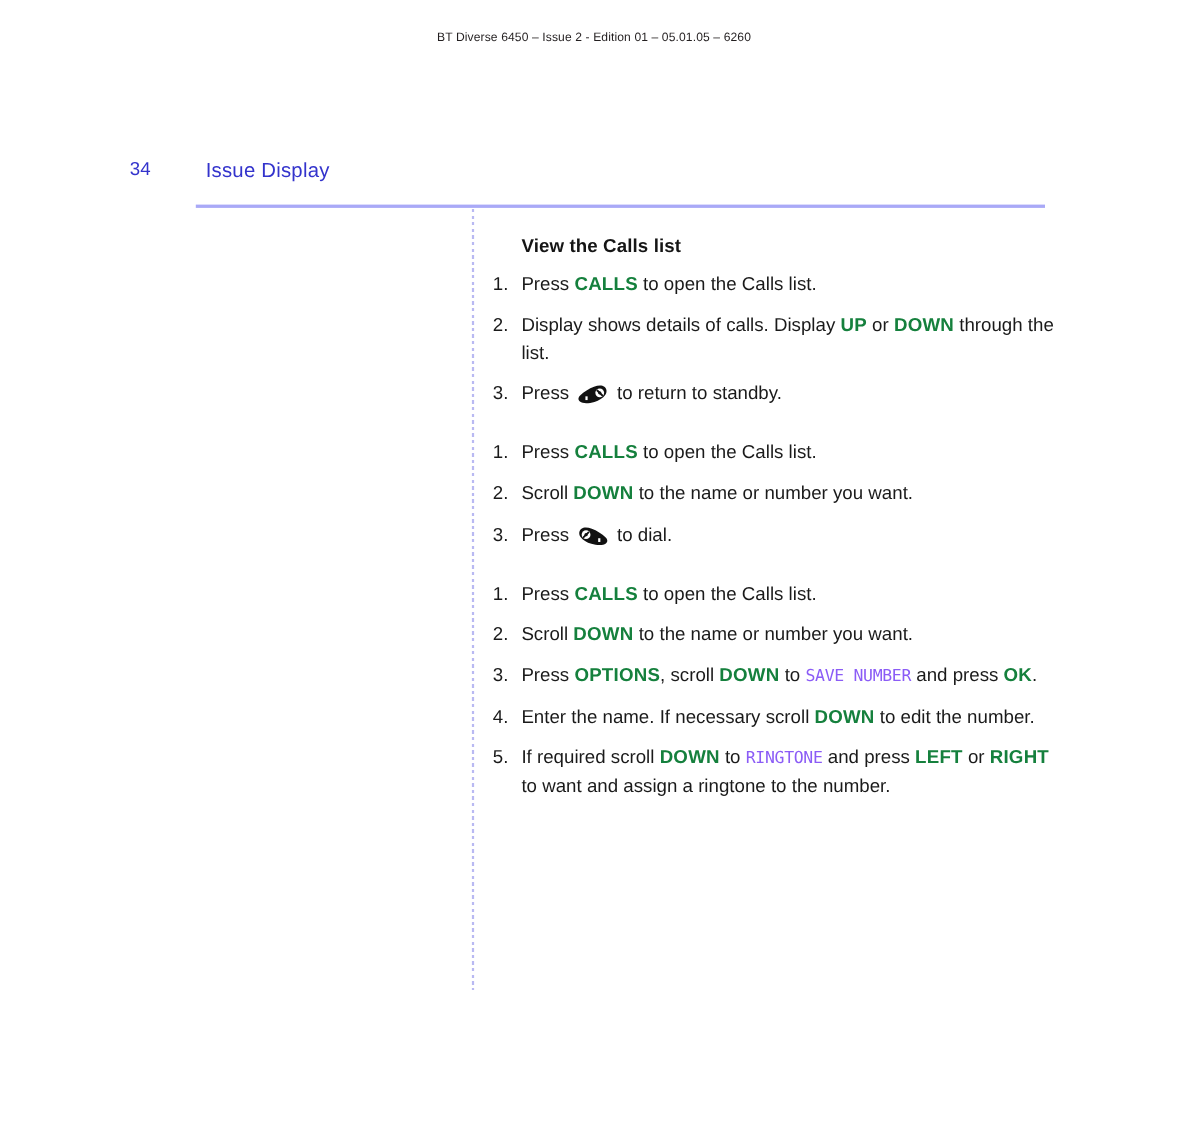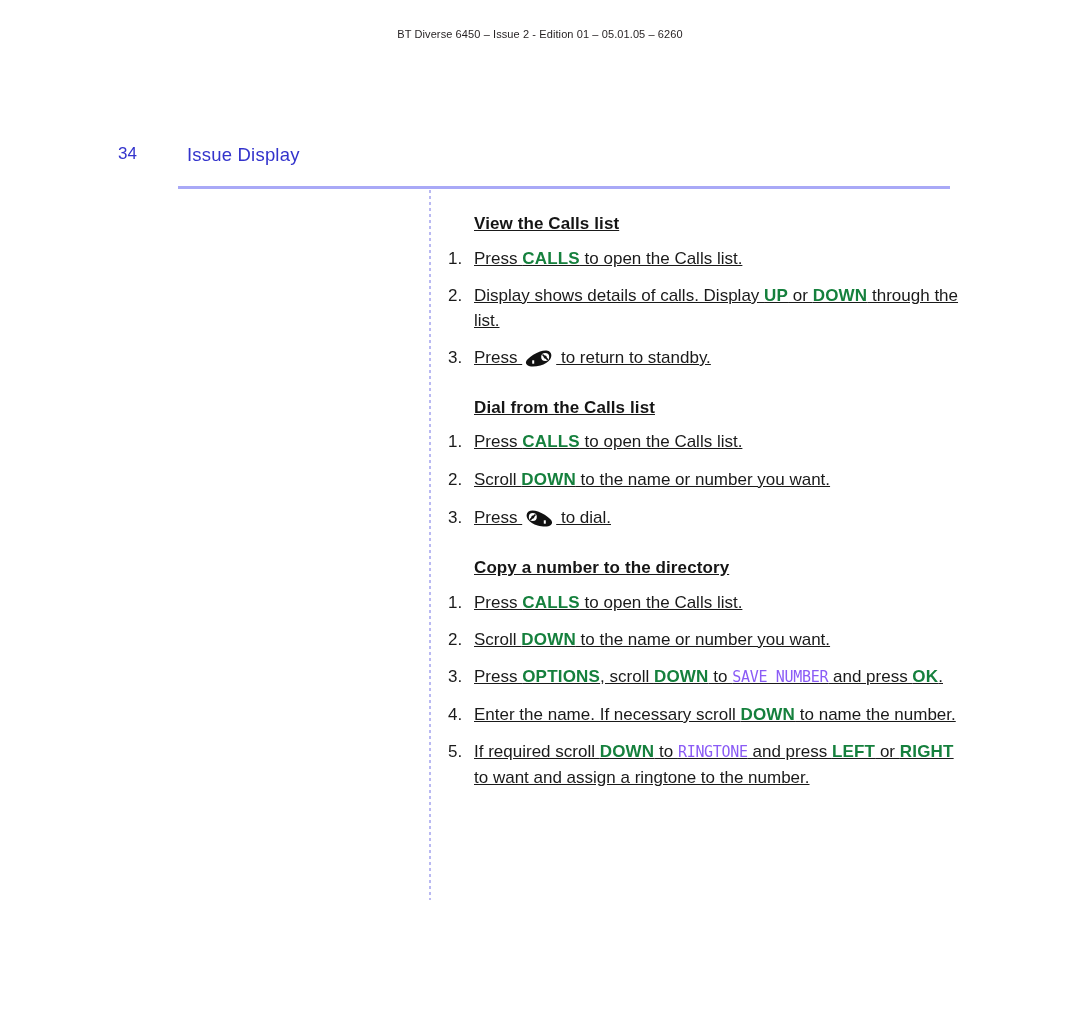--- a/index.html
+++ b/index.html
@@ -77,21 +77,21 @@
     );
   }
 
   
   .content {
     position: absolute;
     left: 448px;
     top: 214px;
     width: 520px;
   }
-  .section { margin: 0; text-decoration: underline; }
+  .section { margin: 0; }
   .section + .section { margin-top: 28px; }
 
   h2.section-heading {
     margin: 0 0 10px 0;
     padding-left: 26px;
     font-size: 17px;
     font-weight: bold;
     color: #151515;
     letter-spacing: 0.1px;
   }
@@ -172,38 +172,36 @@
                 <path d="M3.2 17.0 C1.2 15.4 1.6 13.2 3.6 11.3 C6.6 8.4 11.6 5.2 16.0 3.6 C19.6 2.3 23.2 2.0 25.4 3.6 C27.8 5.4 28.0 8.6 26.2 11.2 C24.2 14.0 20.6 16.3 16.4 17.4 C11.4 18.7 6.0 19.2 3.2 17.0 Z" fill="#111111"></path>
                 <circle cx="21.2" cy="9.1" r="4.0" fill="#ffffff"></circle>
                 <path d="M19.0 7.0 L23.4 11.3" stroke="#111111" stroke-width="1.7" stroke-linecap="round"></path>
                 <circle cx="21.2" cy="9.1" r="1.5" fill="#111111"></circle>
                 <rect x="8.2" y="12.3" width="2.0" height="3.4" fill="#ffffff"></rect>
               </g>
             </svg></span><span> to return to standby.</span></li>
       </ol>
     </div>
     <div class="section sec-dial">
-      <h2 class="section-heading">Dial from the Calls list</h2>
       <ol class="steps">
         <li><span class="num">1.</span><span>Press </span><span class="key">CALLS</span><span> to open the Calls list.</span></li>
         <li><span class="num">2.</span><span>Scroll </span><span class="key">DOWN</span><span> to the name or number you want.</span></li>
         <li><span class="num">3.</span><span>Press </span><span class="icon-handset"><svg viewBox="0 0 30 20" width="30" height="20" xmlns="http://www.w3.org/2000/svg">
               <g transform="scale(-1,1) translate(-30,0)">
                 <path d="M3.2 17.0 C1.2 15.4 1.6 13.2 3.6 11.3 C6.6 8.4 11.6 5.2 16.0 3.6 C19.6 2.3 23.2 2.0 25.4 3.6 C27.8 5.4 28.0 8.6 26.2 11.2 C24.2 14.0 20.6 16.3 16.4 17.4 C11.4 18.7 6.0 19.2 3.2 17.0 Z" fill="#111111"></path>
                 <circle cx="21.2" cy="9.1" r="4.0" fill="#ffffff"></circle>
                 <path d="M19.0 7.0 L23.4 11.3" stroke="#111111" stroke-width="1.7" stroke-linecap="round"></path>
                 <circle cx="21.2" cy="9.1" r="1.5" fill="#111111"></circle>
                 <rect x="8.2" y="12.3" width="2.0" height="3.4" fill="#ffffff"></rect>
               </g>
             </svg></span><span> to dial.</span></li>
       </ol>
     </div>
     <div class="section sec-copy">
-      <h2 class="section-heading">Copy a number to the directory</h2>
       <ol class="steps">
         <li><span class="num">1.</span><span>Press </span><span class="key">CALLS</span><span> to open the Calls list.</span></li>
         <li><span class="num">2.</span><span>Scroll </span><span class="key">DOWN</span><span> to the name or number you want.</span></li>
         <li><span class="num">3.</span><span>Press </span><span class="key">OPTIONS</span><span>, scroll </span><span class="key">DOWN</span><span> to </span><span class="lcd">SAVE NUMBER</span><span> and press </span><span class="key">OK</span><span>.</span></li>
-        <li><span class="num">4.</span><span>Enter the name. If necessary scroll </span><span class="key">DOWN</span><span> to name the number.</span></li>
+        <li><span class="num">4.</span><span>Enter the name. If necessary scroll </span><span class="key">DOWN</span><span> to edit the number.</span></li>
         <li><span class="num">5.</span><span>If required scroll </span><span class="key">DOWN</span><span> to </span><span class="lcd">RINGTONE</span><span> and press </span><span class="key">LEFT</span><span> or </span><span class="key">RIGHT</span><span> to want and assign a ringtone to the number.</span></li>
       </ol>
     </div>
   </div>
 
 </body></html>

